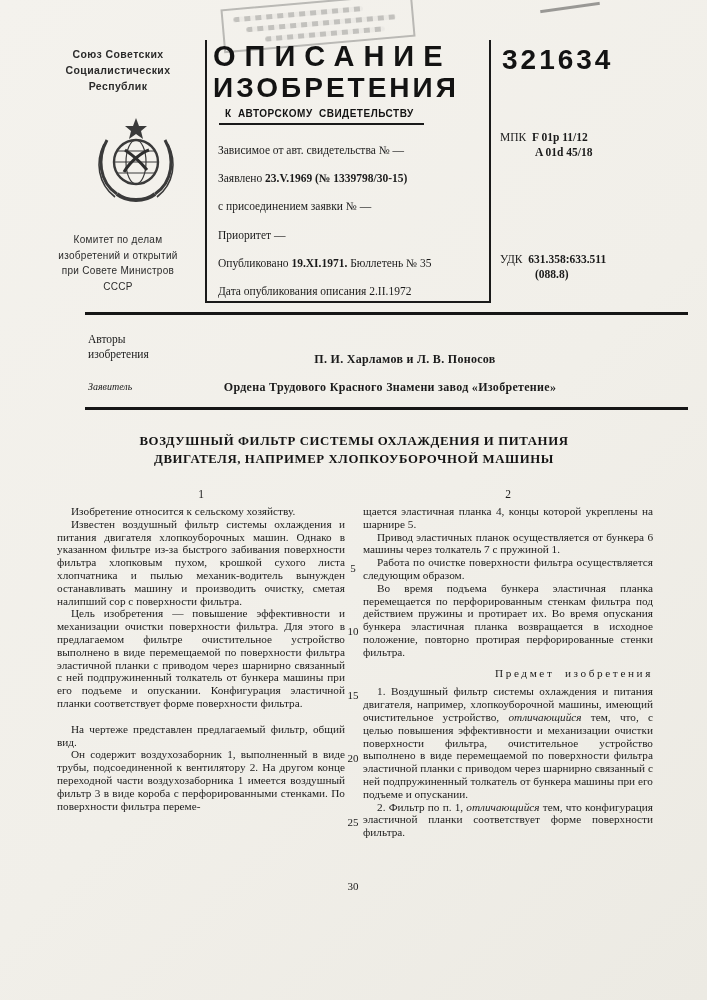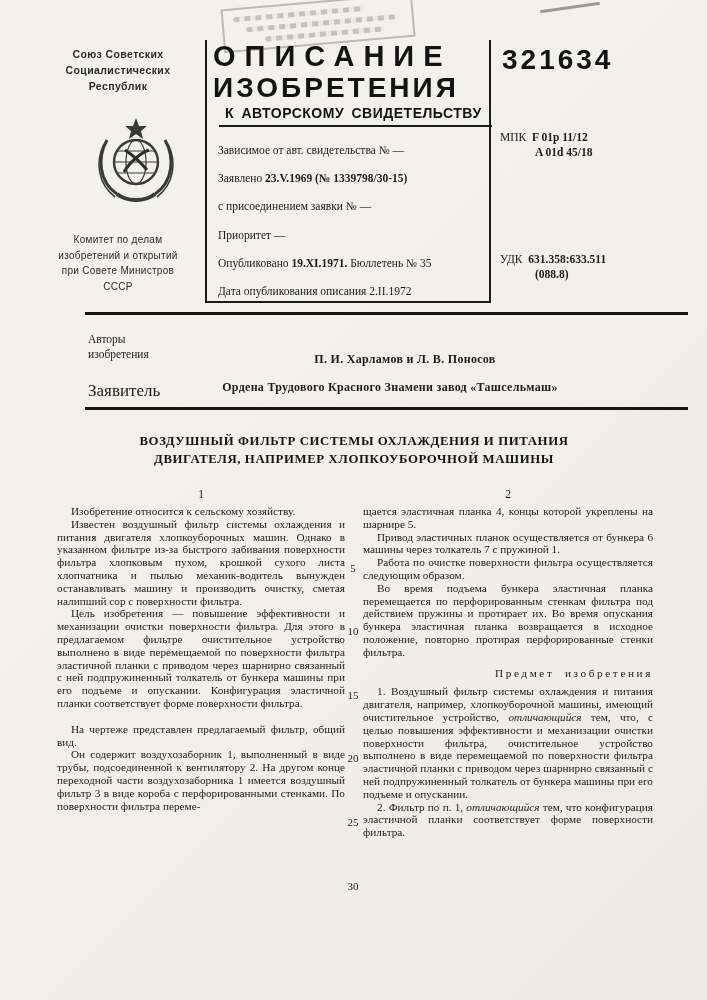--- a/index.html
+++ b/index.html
@@ -16,40 +16,40 @@
   .emblem{position:absolute;left:93px;top:110px;width:86px;height:96px;}
   .committee{position:absolute;left:28px;top:232px;width:180px;text-align:center;
     font-family:"Liberation Sans",sans-serif;font-weight:normal;font-size:10px;
     line-height:15.5px;color:#2b2b2b;letter-spacing:.3px;}
   .vline{position:absolute;top:40px;width:2px;height:262px;background:#1a1a1a;}
   .vline.v1{left:205px;} .vline.v2{left:489px;}
   .doc-type{position:absolute;left:213px;top:40px;width:272px;
     font-family:"Liberation Sans",sans-serif;font-weight:bold;color:#131313;}
   .doc-type .l1{font-size:29px;letter-spacing:9px;line-height:32px;white-space:nowrap;}
   .doc-type .l2{font-size:28px;letter-spacing:3px;line-height:31px;white-space:nowrap;}
-  .doc-subtitle{display:inline-block;margin-left:6px;margin-top:2px;font-size:14px;
+  .doc-subtitle{display:inline-block;margin-left:6px;margin-top:2px;font-size:10px;
     letter-spacing:.5px;word-spacing:3px;border-bottom:2px solid #1a1a1a;
     padding:0 10px 4px 6px;white-space:nowrap;}
   .doc-number{position:absolute;left:502px;top:44px;
     font-family:"Liberation Sans",sans-serif;font-weight:bold;font-size:28px;
     letter-spacing:3px;color:#131313;}
   .fields{position:absolute;left:218px;top:142px;width:266px;font-size:11.5px;}
   .fields .frow{margin-bottom:12.2px;line-height:16px;white-space:nowrap;}
   .b{font-weight:bold;} .it{font-style:italic;}
   .mpk{position:absolute;left:500px;top:130px;font-size:11.5px;line-height:15px;}
   .udk{position:absolute;left:500px;top:252px;font-size:11.5px;line-height:15px;}
   .code-indent{padding-left:35px;}
   .boxline{position:absolute;left:205px;top:301px;width:286px;height:2px;background:#1a1a1a;}
   .rule{position:absolute;left:85px;width:603px;height:3px;background:#161616;}
   .rule.r1{top:312px;} .rule.r2{top:407px;}
   
   .authors-label{position:absolute;left:88px;top:332px;font-size:11.5px;line-height:15px;}
   .authors-value{position:absolute;left:215px;top:352px;width:380px;text-align:center;
     font-weight:bold;font-size:12px;letter-spacing:.3px;}
-  .applicant-label{position:absolute;left:88px;top:381px;font-size:17px;}
+  .applicant-label{position:absolute;left:88px;top:381px;font-size:10px;font-style:italic;}
   .applicant-value{position:absolute;left:150px;top:380px;width:480px;text-align:center;
     font-weight:bold;font-size:12px;letter-spacing:.3px;}
   
   .invention-title{position:absolute;left:58px;top:432px;width:592px;text-align:center;
     font-weight:bold;font-size:12.8px;line-height:18px;letter-spacing:.6px;color:#141414;}
   
   .body-area{position:absolute;left:57px;top:488px;width:598px;height:480px;}
   .pageno{position:absolute;top:0;font-size:11.5px;text-align:center;}
   .pageno.p1{left:0;width:288px;} .pageno.p2{left:306px;width:290px;}
   .col{position:absolute;top:17px;font-size:11.25px;line-height:12.8px;text-align:justify;
@@ -158,21 +158,21 @@
 
   <div class="boxline"></div>
   <div class="rule r1"></div>
 
   <div class="authors-label">
     <div>Авторы</div>
     <div>изобретения</div>
   </div>
   <div class="authors-value">П. И. Харламов и Л. В. Поносов</div>
   <div class="applicant-label">Заявитель</div>
-  <div class="applicant-value">Ордена Трудового Красного Знамени завод «Ташсельмаш»</div>
+  <div class="applicant-value">Ордена Трудового Красного Знамени завод «Изобретение»</div>
 
   <div class="rule r2"></div>
 
   <div class="invention-title">
     <div>ВОЗДУШНЫЙ ФИЛЬТР СИСТЕМЫ ОХЛАЖДЕНИЯ И ПИТАНИЯ</div>
     <div>ДВИГАТЕЛЯ, НАПРИМЕР ХЛОПКОУБОРОЧНОЙ МАШИНЫ</div>
   </div>
 
   <div class="body-area">
     <div class="pageno p1">1</div>

